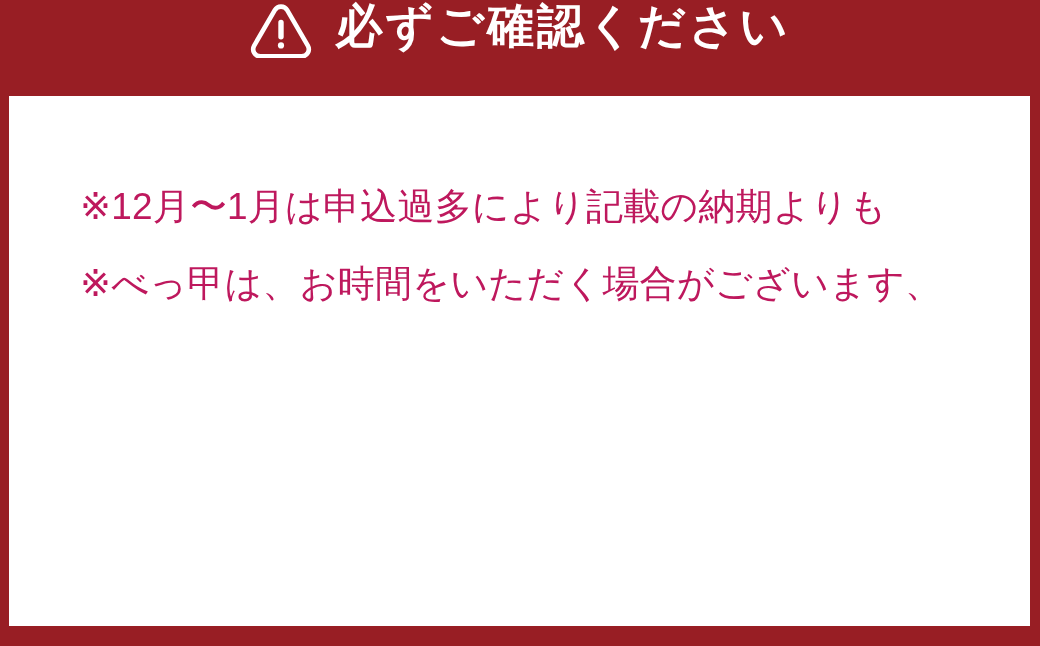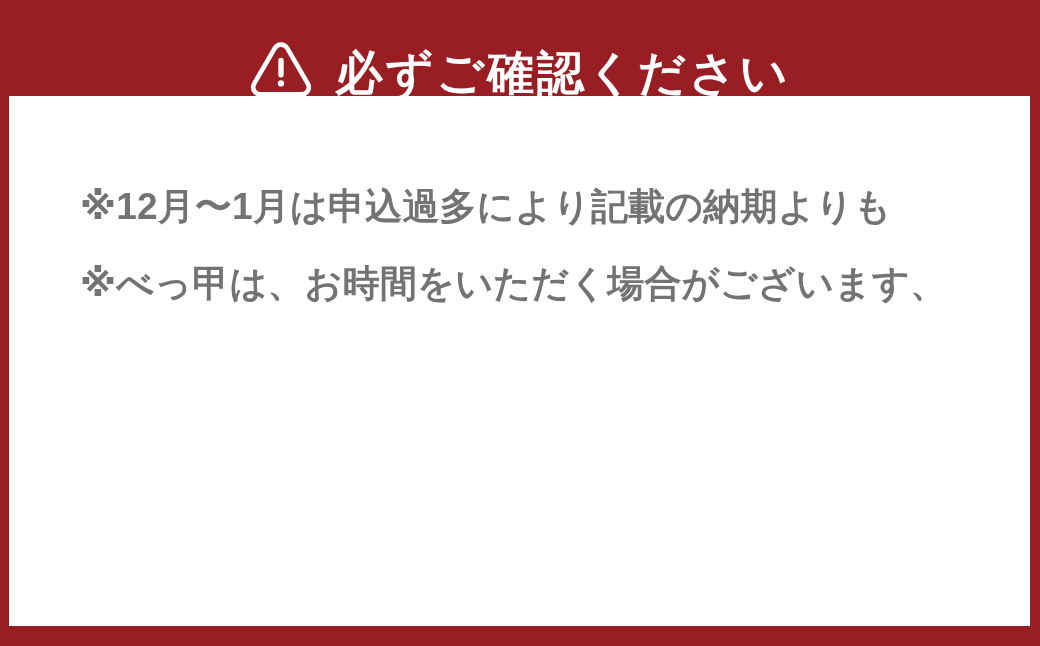--- a/index.html
+++ b/index.html
@@ -29,21 +29,21 @@
 
   
   #notice-header {
     position: absolute;
     top: 0;
     left: -9px;
     width: 1040px;
     height: 96px;
     background: #981E24;
     display: flex;
-    align-items: flex-end;
+    align-items: flex-start;
     justify-content: center;
     gap: 24px;
   }
 
   #warning-icon {
     display: block;
     width: 62px;
     height: 56px;
     flex: 0 0 auto;
     margin-top: 2px;
@@ -64,23 +64,23 @@
     position: absolute;
     top: 96px;
     left: 0;
     right: 0;
     bottom: 0;
     padding: 92px 0 0 71px;
     box-sizing: border-box;
   }
 
   .notice-line {
-    color: #737373;
+    color: #be185d;
     font-size: 37px;
-    font-weight: bold;
+    font-weight: normal;
     line-height: 1;
     letter-spacing: 0.005em;
     margin: 0 12px 40px 0;
     white-space: nowrap;
   }
 
   .notice-line.indented {
     padding-left: 42px;
   }
 

